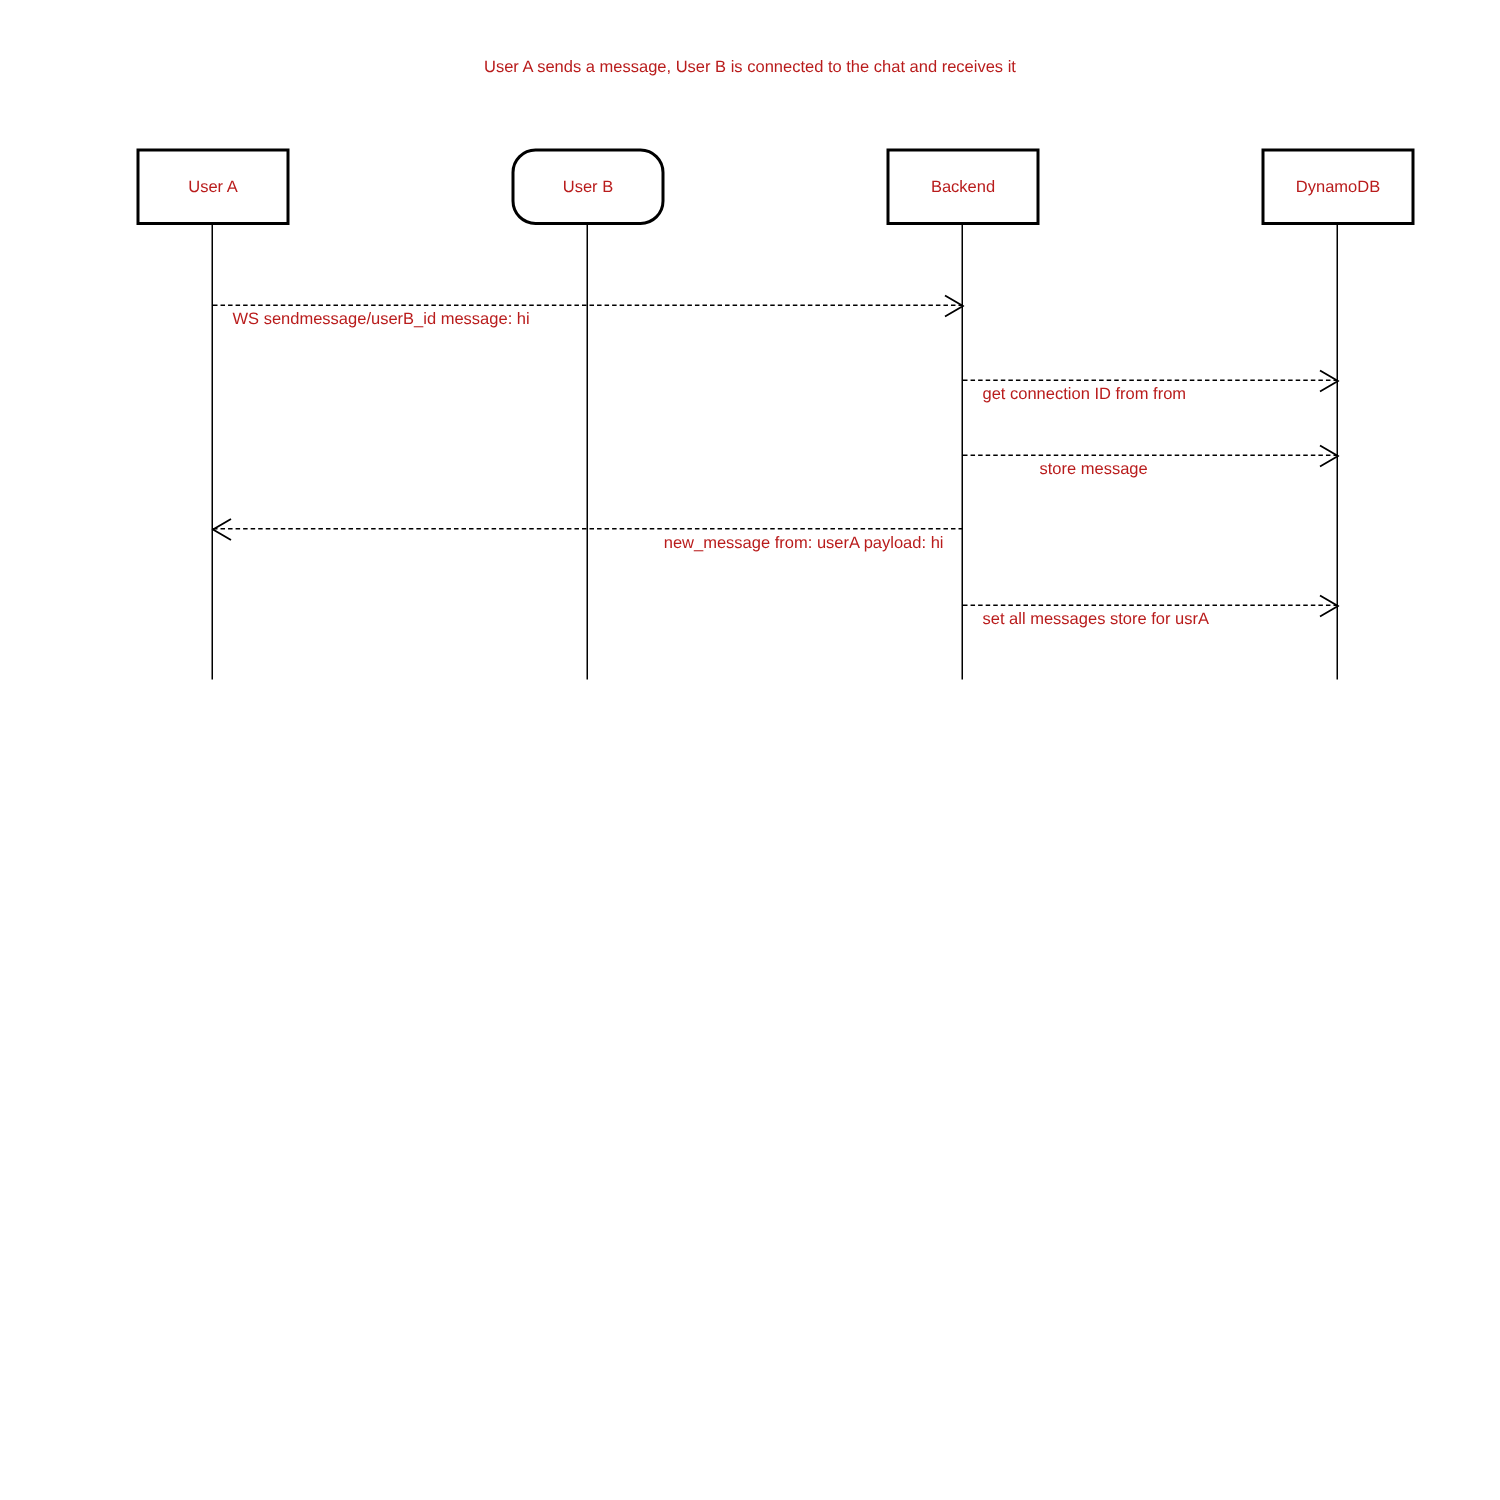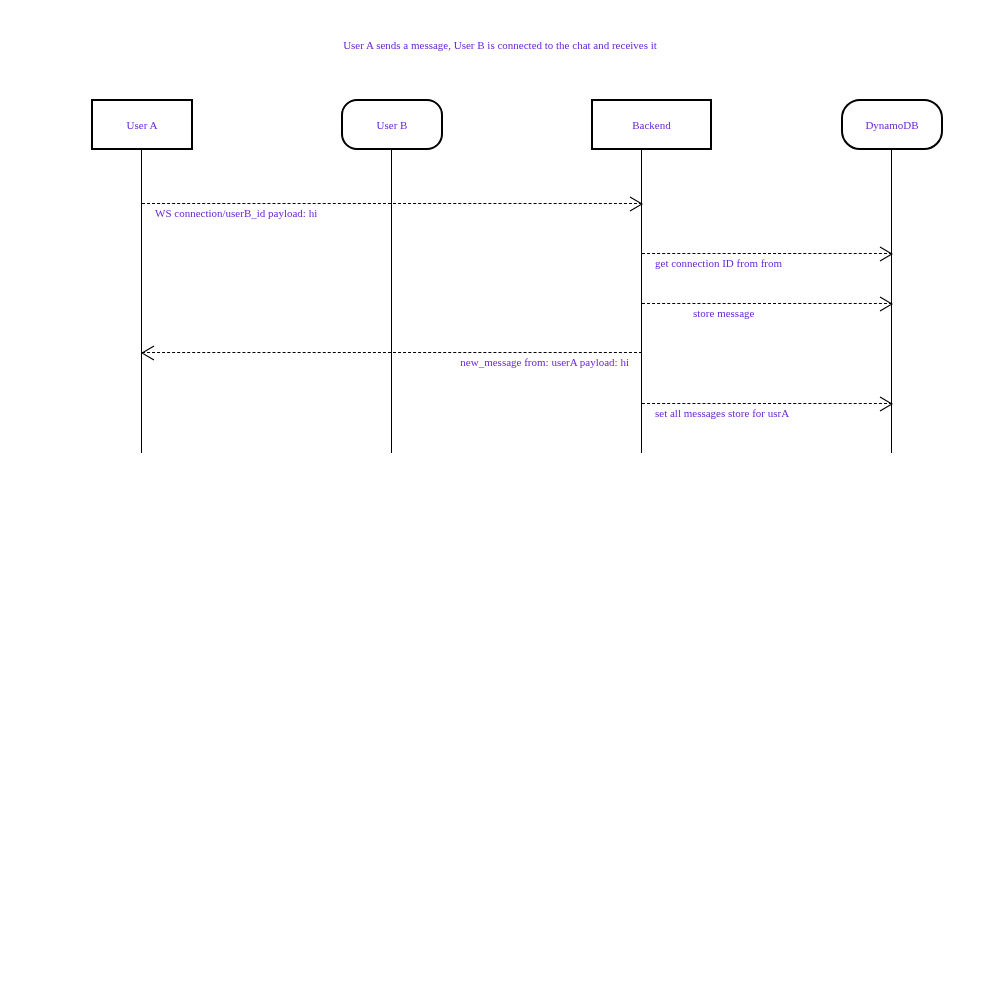--- a/index.html
+++ b/index.html
@@ -5,22 +5,22 @@
   html, body {
     margin: 0;
     padding: 0;
     background: #ffffff;
   }
   .canvas {
     position: relative;
     width: 1000px;
     height: 1000px;
     background: #ffffff;
-    font-family: Liberation Serif, serif;
-    color: #6d28d9;
+    font-family: Liberation Sans, sans-serif;
+    color: #b91c1c;
     overflow: hidden;
   }
   .diagram-title {
     position: absolute;
     top: 39px;
     left: 0;
     width: 1000px;
     text-align: center;
     font-size: 11px;
     line-height: 13px;
@@ -67,29 +67,29 @@
   <div class="diagram-title">User A sends a message, User B is connected to the chat and receives it</div>
   <div id="layer-lifelines">
       <div class="lifeline" style="left: 141.25px; top: 150px; height: 303px;"></div>
       <div class="lifeline" style="left: 391.25px; top: 150px; height: 303px;"></div>
       <div class="lifeline" style="left: 641.25px; top: 150px; height: 303px;"></div>
       <div class="lifeline" style="left: 891.25px; top: 150px; height: 303px;"></div>
     </div>
   <div id="layer-actors">
       <div class="actor-box" style="left: 91px; top: 99px; width: 102px; height: 51px;"><span>User A</span></div>
       <div class="actor-box" style="left: 341px; top: 99px; width: 102px; height: 51px; border-radius: 16px;"><span>User B</span></div>
-      <div class="actor-box" style="left: 591px; top: 99px; width: 121px; height: 51px;"><span>Backend</span></div>
-      <div class="actor-box" style="left: 841px; top: 99px; width: 102px; height: 51px; border-radius: 19px;"><span>DynamoDB</span></div>
+      <div class="actor-box" style="left: 591px; top: 99px; width: 102px; height: 51px;"><span>Backend</span></div>
+      <div class="actor-box" style="left: 841px; top: 99px; width: 102px; height: 51px;"><span>DynamoDB</span></div>
     </div>
   <div id="layer-messages">
       <div class="msg-line" style="left: 142px; width: 500px; top: 203px;"></div>
       <div class="msg-arrow" style="left: 629px; top: 196px;"><svg width="14" height="16" viewBox="0 0 14 16">
           <path d="M1,1 L13,8 L1,15" fill="none" stroke="#000000" stroke-width="1.2"></path>
         </svg></div>
-      <div class="msg-label" style="top: 207px; left: 155px;">WS connection/userB_id payload: hi</div>
+      <div class="msg-label" style="top: 207px; left: 155px;">WS sendmessage/userB_id message: hi</div>
       <div class="msg-line" style="left: 642px; width: 250px; top: 253px;"></div>
       <div class="msg-arrow" style="left: 879px; top: 246px;"><svg width="14" height="16" viewBox="0 0 14 16">
           <path d="M1,1 L13,8 L1,15" fill="none" stroke="#000000" stroke-width="1.2"></path>
         </svg></div>
       <div class="msg-label" style="top: 257px; left: 655px;">get connection ID from from</div>
       <div class="msg-line" style="left: 642px; width: 250px; top: 303px;"></div>
       <div class="msg-arrow" style="left: 879px; top: 296px;"><svg width="14" height="16" viewBox="0 0 14 16">
           <path d="M1,1 L13,8 L1,15" fill="none" stroke="#000000" stroke-width="1.2"></path>
         </svg></div>
       <div class="msg-label" style="top: 307px; left: 655px; margin-left: 38px;">store message</div>

